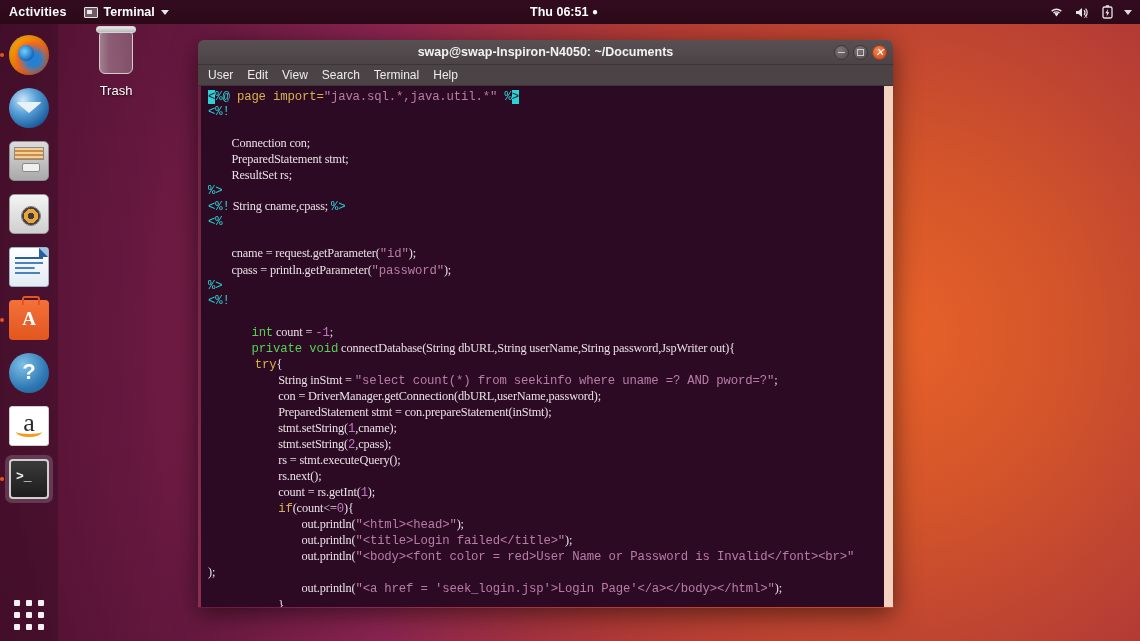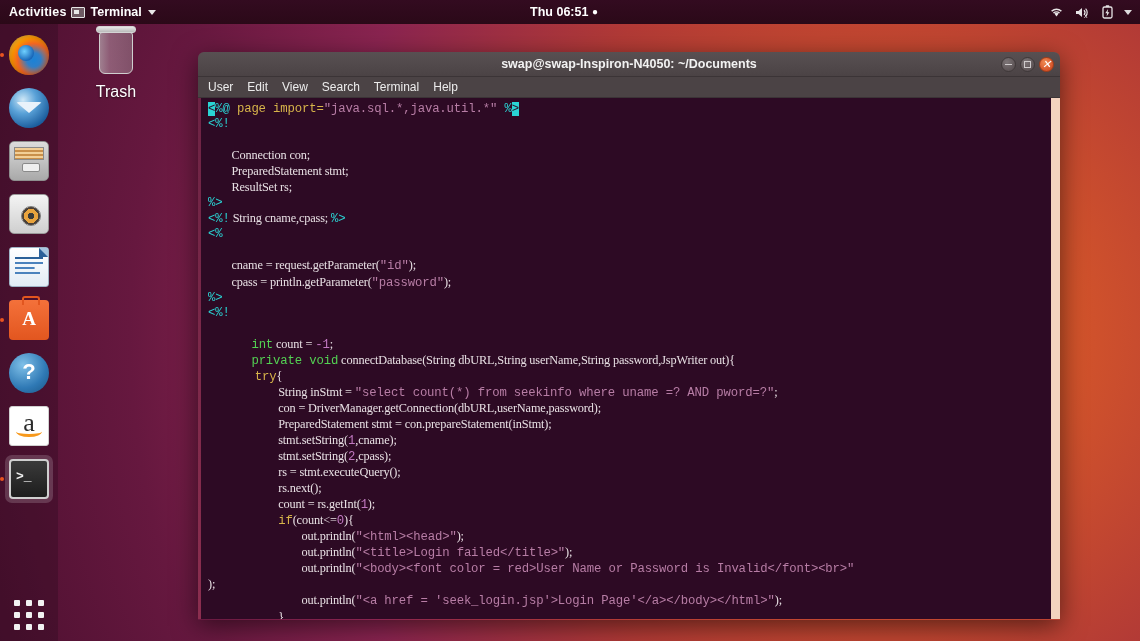--- a/index.html
+++ b/index.html
@@ -19,21 +19,21 @@
   #top-panel {
     position: absolute; top: 0; left: 0;
     width: 1140px; height: 24px;
     background: #2c0a1c;
     background: linear-gradient(#330b20, #2b0918);
     display: flex; align-items: center;
     color: #ffffff;
     font-size: 12.5px;
     z-index: 50;
   }
-  #top-panel .tp-left { display: flex; align-items: center; padding-left: 9px; gap: 4px; }
+  #top-panel .tp-left { display: flex; align-items: center; padding-left: 9px; gap: 17px; }
   .activities { font-weight: bold; color: #fdfdfd; letter-spacing: .2px; cursor: pointer; }
   .app-menu { display: flex; align-items: center; gap: 6px; cursor: pointer; }
   .app-menu-icon {
     width: 14px; height: 11px;
     border: 1.5px solid #e6e6e6; border-radius: 1px;
     position: relative; background: #6e5a63;
   }
   .app-menu-icon:after {
     content:""; position:absolute; left:2px; top:2px;
     width:5px;height:4px;background:#e8e8e8;
@@ -209,26 +209,26 @@
     background: linear-gradient(90deg, rgba(215,215,215,.55) 0%, rgba(255,255,255,.30) 30%, rgba(190,190,190,.35) 100%);
     border:1.5px solid #cfcfcf;
     border-radius: 3px 3px 6px 6px;
     position:relative;
   }
   .trash-lid {
     position:absolute; left:-4px; top:-7px; width:40px; height:7px;
     background: linear-gradient(#e8e8e8,#b9b9b9);
     border:1px solid #d4d4d4; border-radius:3px;
   }
-  .trash-label { color:#ffffff; font-size:16px; margin-top:9px; text-shadow:0 1px 2px rgba(0,0,0,.7); }
+  .trash-label { color:#ffffff; font-size:13px; margin-top:9px; text-shadow:0 1px 2px rgba(0,0,0,.7); }
 
   
   #term-window {
-    position:absolute; left:198px; top:52px;
-    width:862px; height:568px;
+    position:absolute; left:198px; top:40px;
+    width:695px; height:568px;
     border-radius: 6px 6px 0 0;
     box-shadow: 0 6px 26px rgba(0,0,0,0.55);
     overflow:hidden;
     z-index: 30;
   }
   #title-bar {
     height:25px;
     background: linear-gradient(#585052, #4b4345);
     border-bottom:1px solid #3b3436;
     display:flex; align-items:center; justify-content:center;

